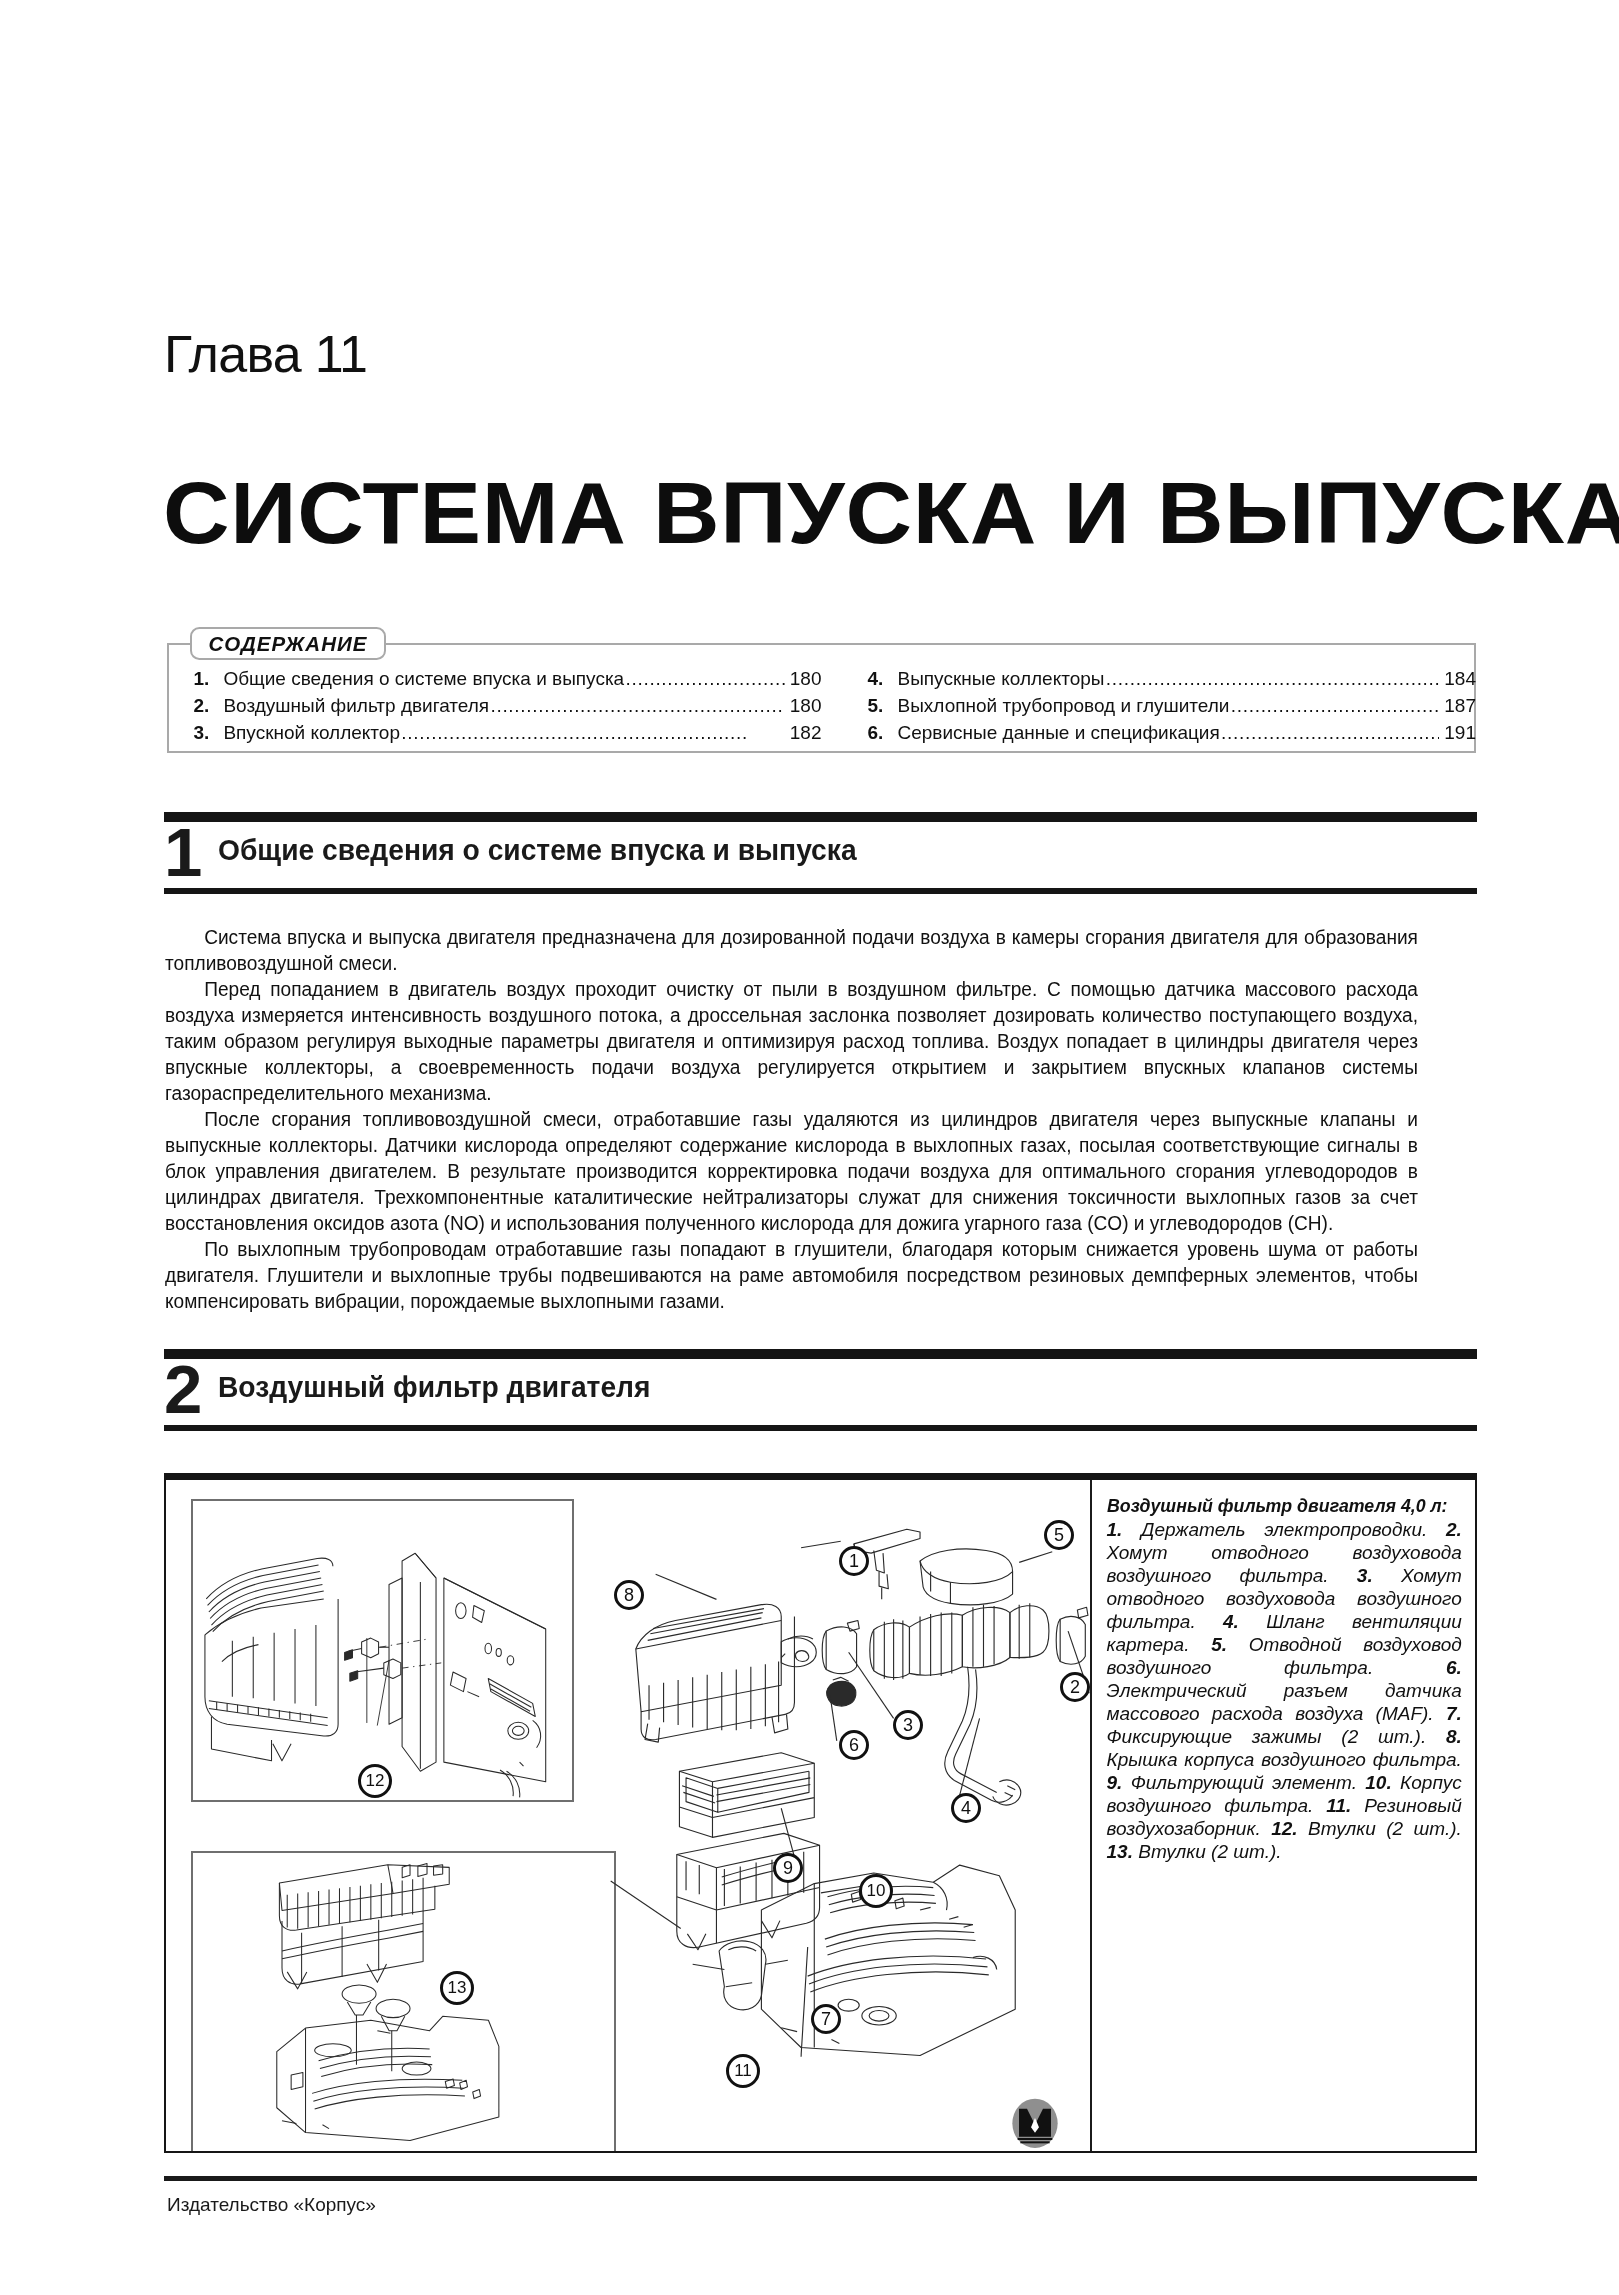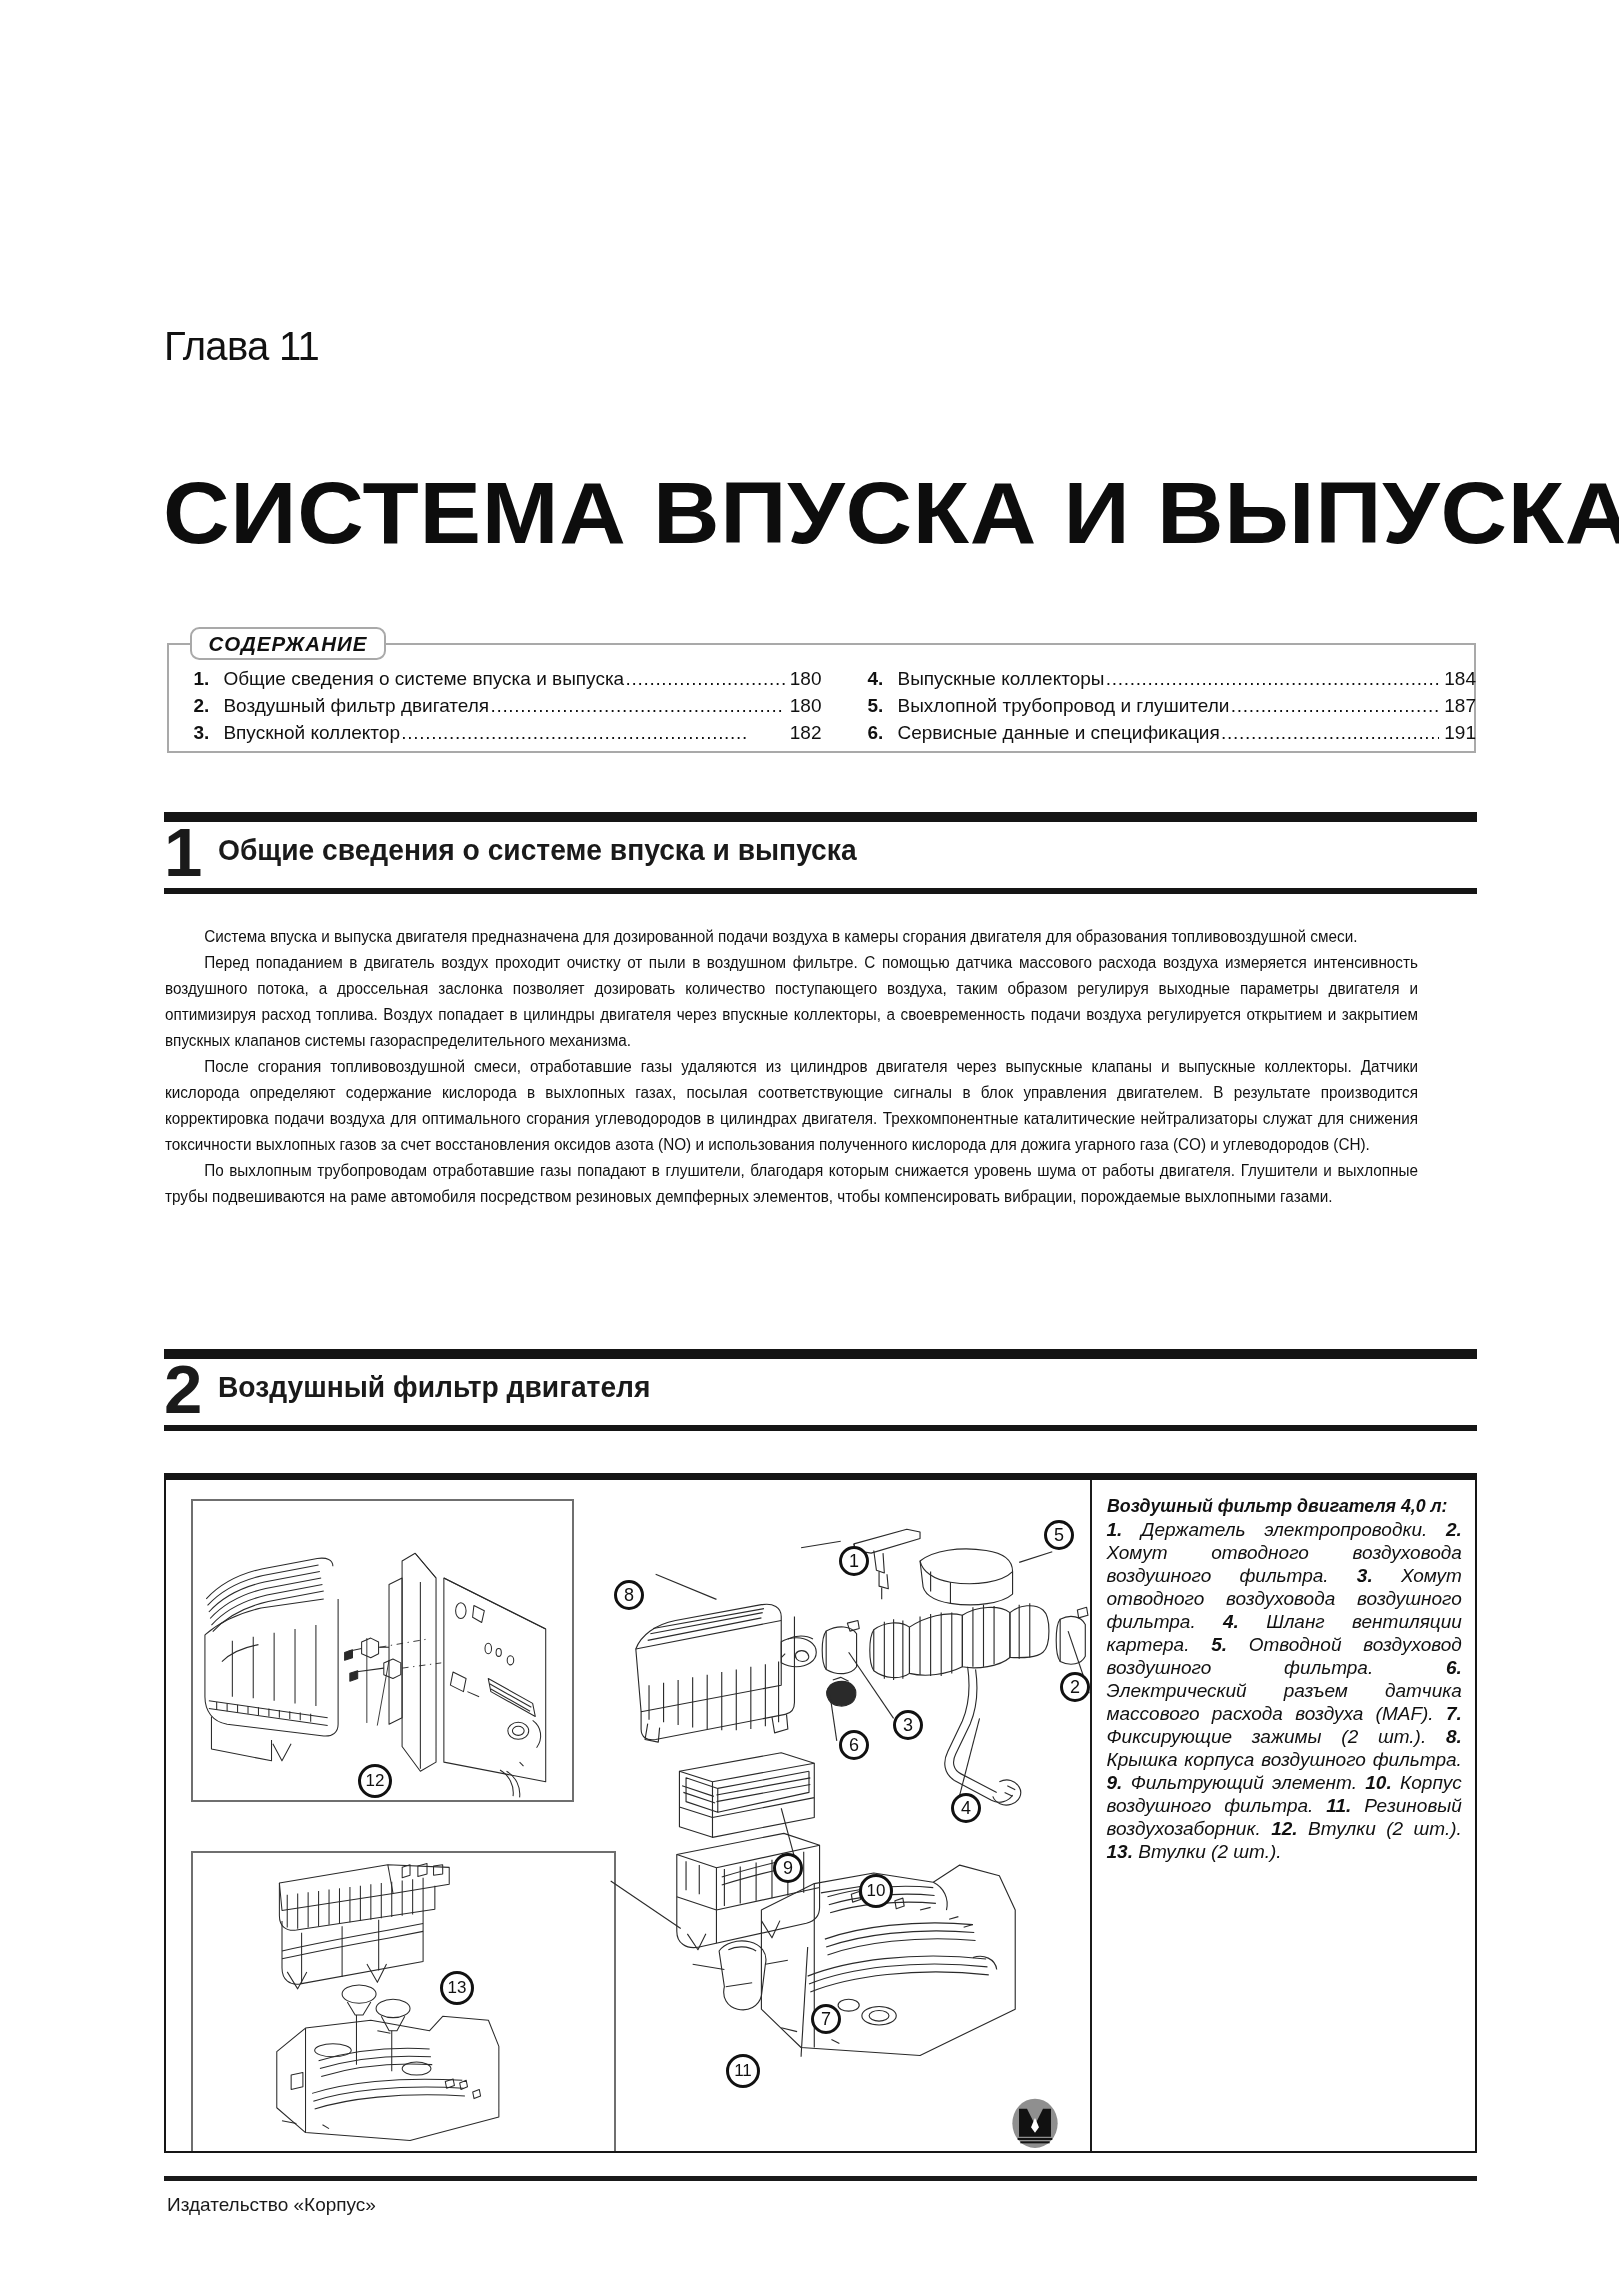--- a/index.html
+++ b/index.html
@@ -4,21 +4,21 @@
 <style>
   html,body{margin:0;padding:0;background:#8a8a8a;}
   body{font-family:"Liberation Sans",sans-serif;}
   .page{
     position:relative;width:1620px;height:2295px;background:#ffffff;
     margin:0 auto;overflow:hidden;
   }
   
   .chapter-label{
     position:absolute;left:164px;top:324px;
-    font-size:40px;font-weight:400;color:#111;letter-spacing:-0.7px;
+    font-size:52px;font-weight:400;color:#111;letter-spacing:-0.7px;
     font-family:"Liberation Sans",sans-serif;
   }
   .chapter-title{
     position:absolute;left:163px;top:463px;width:1355px;
     font-size:87px;font-weight:bold;color:#0d0d0d;
     letter-spacing:0.7px;
     transform:scaleX(1.06);transform-origin:left center;
     white-space:nowrap;
   }
   
@@ -68,21 +68,21 @@
     width:54px;flex:0 0 54px;text-align:left;
   }
   .sec-name{
     font-size:30px;font-weight:bold;color:#1a1a1a;line-height:41px;
     padding-top:4px;
     transform:scaleX(0.94);transform-origin:left center;white-space:nowrap;
   }
   
   .body-text{
     position:absolute;left:165px;width:1312px;
-    font-size:16px;line-height:26px;color:#111;text-align:justify;
+    font-size:20px;line-height:26px;color:#111;text-align:justify;
   }
   .body-text p{margin:0;text-indent:41px;
     transform:scaleX(0.955);transform-origin:left center;}
   
   .figbox{
     position:absolute;left:164px;top:1473px;width:1313px;height:680px;
     border:2.6px solid #151515;border-top-width:7.3px;box-sizing:border-box;
     background:#fff;display:flex;
   }
   .fig-left{

